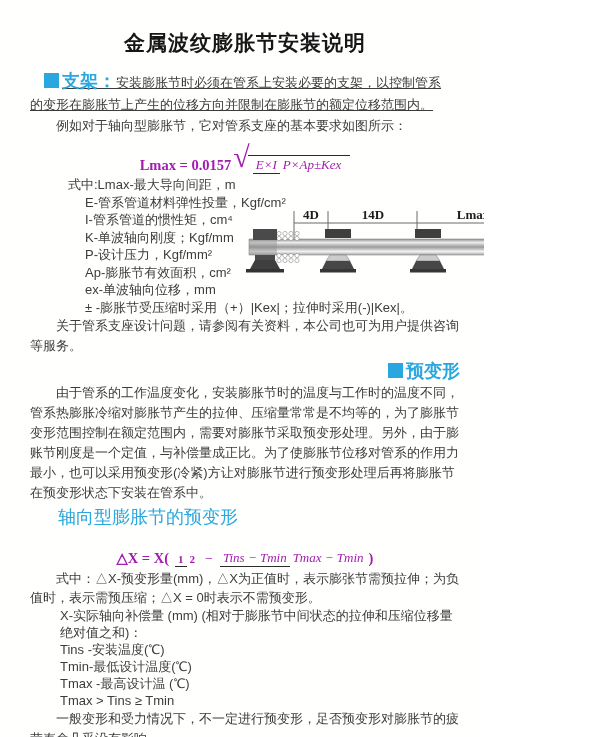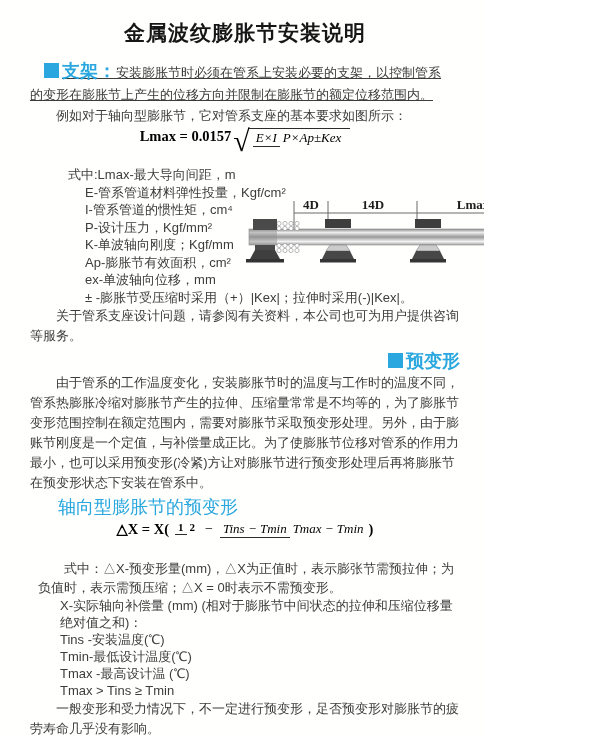--- a/index.html
+++ b/index.html
@@ -1,19 +1,19 @@
 <!DOCTYPE html>
 <html><head>
 <meta charset="utf-8">
 <style>
   html,body { margin:0; padding:0; background:#ffffff; }
   .page {
     position:relative; width:484px; height:737px; overflow:hidden;
     background:#fffffe; font-family:"Liberation Sans", sans-serif;
-    color:#3c3c3c; box-sizing:border-box; padding:6px 24px 0 30px;
+    color:#3c3c3c; box-sizing:border-box; padding:16px 24px 0 30px;
   }
   .title {
     padding-top:12px; text-align:center; font-size:21px; font-weight:bold;
     color:#161616; letter-spacing:1px; line-height:30px;
   }
   
   .sq {
     display:inline-block; width:15px; height:15px; background:#29a7de;
     vertical-align:-1px; margin-right:3px;
   }
@@ -21,22 +21,22 @@
   .lead { margin:12px 12px 0 0; line-height:22px; font-size:13px;text-decoration:underline; }
   .lead .head-wrap { padding-left:14px; }
   .para { margin:0; line-height:20px; font-size:13px; text-indent:2em; }
   .sec-head2 { margin:4px 0 0 -3px; line-height:22px;text-align:right; }
   .sub-head { color:#29a7de; font-size:18px; line-height:22px; margin:3px 0 0 0; }
   .sub-head.axial { margin-left:28px; }
   .sub-head.lateral { margin-left:2px; margin-top:3px; }
 
   
   .formula {
-    display:flex; justify-content:center; align-items:flex-start; gap:2px;
-    font-family:"Liberation Serif", serif; color:#000000;
+    display:flex; justify-content:center; align-items:flex-end; gap:2px;
+    font-family:"Liberation Serif", serif; color:#a21caf;
   }
   .f1 { margin:2px 0 2px 0; min-height:36px; }
   .f2 { margin:3px 0 2px 0; min-height:36px; }
   .f3 { margin:4px 0 2px 0; min-height:32px; }
   .f-bold { font-weight:bold; font-size:14.5px; }
   .it { font-style:italic; }
   .sqrt {
     font-size:30px; line-height:1; vertical-align:middle;
     margin-right:-4px; position:relative; top:-2px;
   }
@@ -54,21 +54,21 @@
   
   .defs-wrap { position:relative; margin-top:2px; }
   .defs { padding-left:38px; font-size:13px; line-height:17.5px; }
   .defs .item + .item { margin-left:17px; }
   .diagram {
     position:absolute; top:26px; left:212px; width:358px; height:80px;
   }
   .dim-label { font-family:"Liberation Serif", serif; font-weight:bold; font-size:13px; fill:#1d1d1d; }
   .consult { margin-top:0; }
   .notes { font-size:13px; line-height:17px; margin-left:30px; }
-  .explain { line-height:19px;margin-left:8px; }
+  .explain { line-height:19px; }
 </style>
 </head>
 <body>
 
 <div class="page">
 
   <div class="title">金属波纹膨胀节安装说明</div>
 
   <p class="lead"><span class="head-wrap"><span class="sq"></span><span class="sec-title">支架：</span></span><span>安装膨胀节时必须在管系上安装必要的支架，以控制管系的变形在膨胀节上产生的位移方向并限制在膨胀节的额定位移范围内。</span></p>
 
@@ -81,22 +81,22 @@
         <span class="num it">E×I</span>
         <span class="den it">P×Ap±Kex</span>
       </span>
   </div>
 
   <div class="defs-wrap">
     <div class="defs">
       <div class="item">式中:Lmax-最大导向间距，m</div>
       <div class="item">E-管系管道材料弹性投量，Kgf/cm²</div>
       <div class="item">I-管系管道的惯性矩，cm⁴</div>
+      <div class="item">K-单波轴向刚度；Kgf/mm</div>
       <div class="item">P-设计压力，Kgf/mm²</div>
-      <div class="item">K-单波轴向刚度；Kgf/mm</div>
       <div class="item">Ap-膨胀节有效面积，cm²</div>
       <div class="item">ex-单波轴向位移，mm</div>
       <div class="item">± -膨胀节受压缩时采用（+）|Kex|；拉伸时采用(-)|Kex|。</div>
     </div>
 
     <svg class="diagram" viewBox="0 0 358 80">
       <defs>
         <linearGradient id="pipeGrad" x1="0" y1="0" x2="0" y2="1">
           <stop offset="0" stop-color="#8f8f8f"></stop>
           <stop offset="0.22" stop-color="#ececec"></stop>

